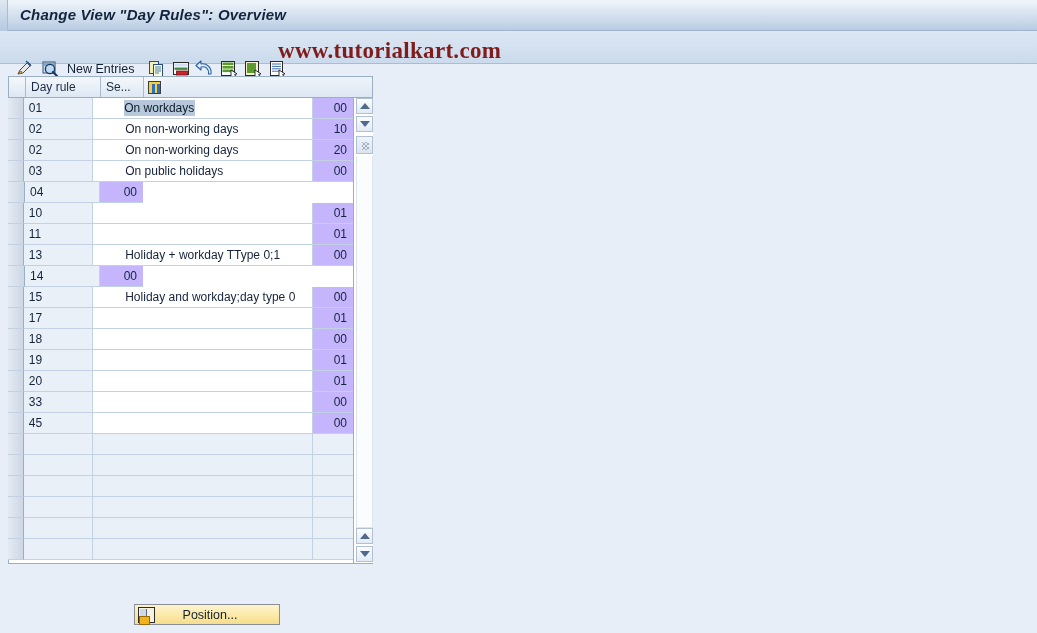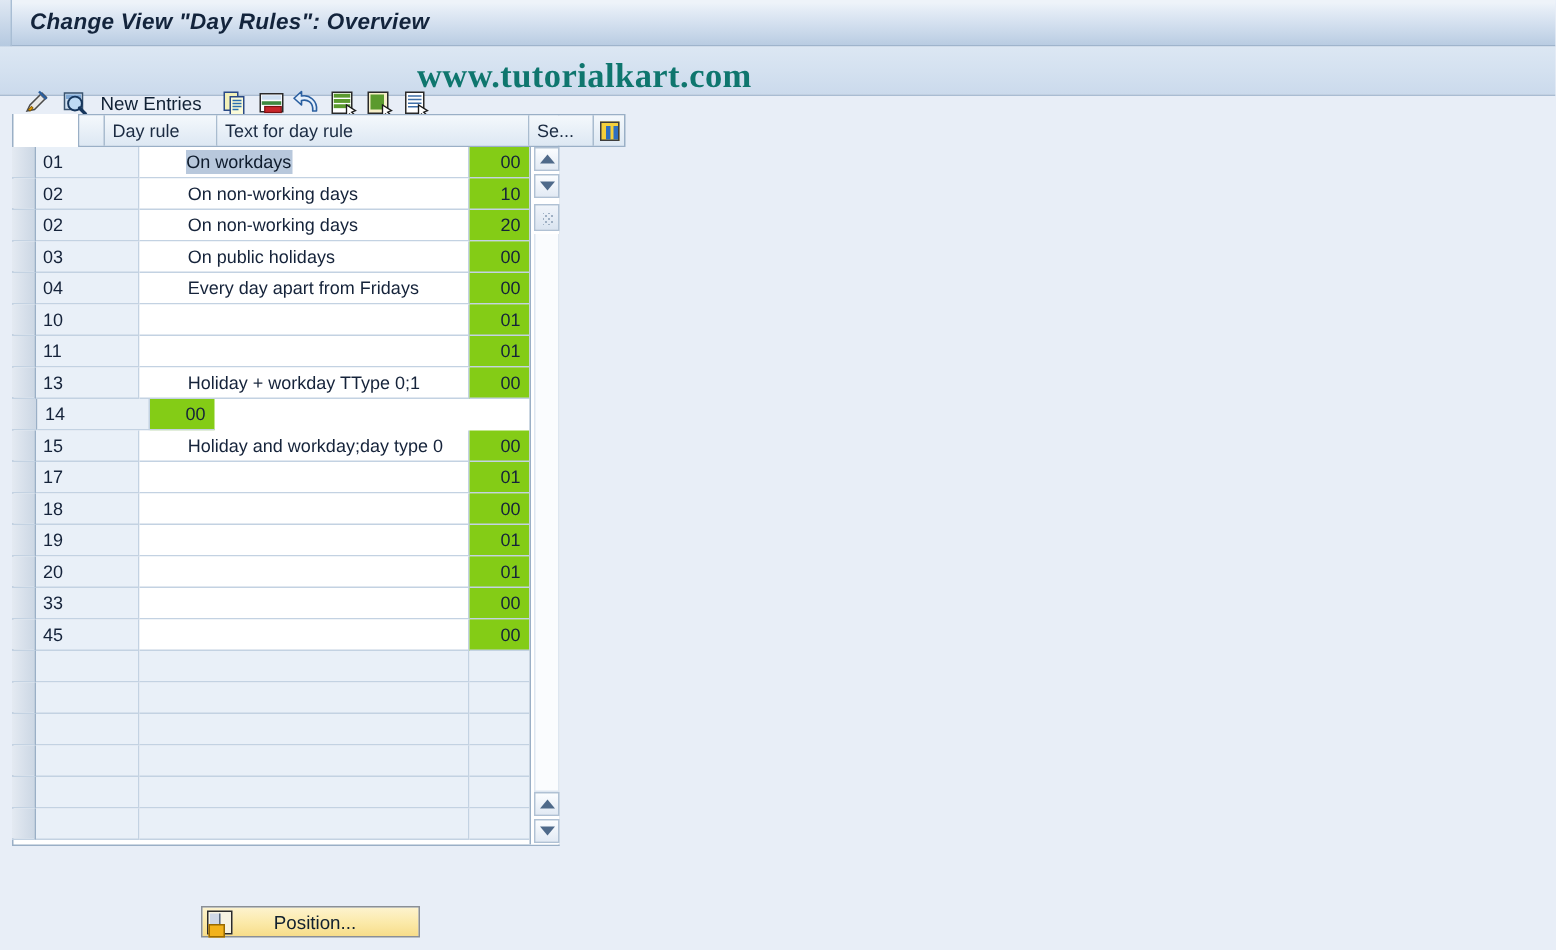--- a/index.html
+++ b/index.html
@@ -52,41 +52,40 @@
   }
   .tb-icon { width: 22px; height: 22px; position: relative; }
   .tb-label {
     font-size: 12.5px; color: #102034; white-space: nowrap;
     padding: 0 3px;
   }
   .watermark {
     position: absolute; left: 278px; top: 38px;
     font-family: "Liberation Serif", serif;
     font-size: 23px; font-weight: bold;
-    color: #0f766e;
+    color: #7f1d1d;
     letter-spacing: .3px;
     white-space: nowrap;
     pointer-events: none;
   }
 
   
   .grid-wrap {
     position: absolute; left: 8px; top: 76px;
     width: 365px; height: 488px;
     background: #ffffff;
     border: 1px solid #9aafc6;
     border-top: none;
   }
   .grid-head {
     position: absolute; left: 8px; top: 76px;
     width: 365px; height: 22px;
     background: linear-gradient(to bottom,#eff4fa,#dde7f2);
     border: 1px solid #9aafc6;
     display: flex;
-    margin-left: 44px;
   }
   .hc {
     height: 20px; display: flex; align-items: center;
     font-size: 12px; color: #1b2b42;
     border-right: 1px solid #a9bccf;
     padding-left: 5px;
     background: linear-gradient(to bottom,#f4f8fc,#dde8f3);
     white-space: nowrap; overflow: hidden;
   }
   .hc-sel   { width: 17px; padding-left: 0; }
@@ -122,21 +121,21 @@
     border-bottom: 1px solid #c3d2e2;
     padding-left: 5px; white-space: nowrap; overflow: hidden;
   }
   .c-sel {
     width: 17px; padding-left: 0;
     background: linear-gradient(to right,#e4eaf2,#ccd7e4);
     border-right: 1px solid #9aafc6;
   }
   .c-rule { width: 75px; background: #e9f0f8; }
   .c-text { width: 236px; background: #ffffff; padding-left: 32px; }
-  .c-se   { width: 43px; background: #84cc16; justify-content: flex-end; padding-right: 6px; padding-left: 0;
+  .c-se   { width: 43px; background: #c4b5fd; justify-content: flex-end; padding-right: 6px; padding-left: 0;
             border-right: none; }
   .row.empty .c-rule, .row.empty .c-text, .row.empty .c-se { background: #e9f0f8; }
   .sel-text {
     background: #b8c8dc; color: #0e1b2c; padding: 1px 1px 1px 0; margin-left:-1px;
   }
 
   
   .vscroll {
     position: absolute; left: 353px; top: 98px;
     width: 20px; height: 465px;
@@ -302,21 +301,20 @@
     </div>
   </div>
 
   <div class="watermark">www.tutorialkart.com</div>
 
   <div class="grid-wrap"></div>
 
   <div class="grid-head">
     <div class="hc hc-sel"></div>
     <div class="hc hc-rule">Day rule</div>
-    <div class="hc hc-text">Text for day rule</div>
     <div class="hc hc-se">Se...</div>
     <div class="hc hc-cfg">
       <span class="cfg-icon"></span>
     </div>
   </div>
 
   <div class="rows" id="rows-container">
       <div class="row">
         <div class="cell c-sel"></div>
         <div class="cell c-rule">01</div>
@@ -339,21 +337,20 @@
       </div>
       <div class="row">
         <div class="cell c-sel"></div>
         <div class="cell c-rule">03</div>
         <div class="cell c-text">On public holidays</div>
         <div class="cell c-se">00</div>
       </div>
       <div class="row">
         <div class="cell c-sel"></div>
         <div class="cell c-rule">04</div>
-        <div class="cell c-text">Every day apart from Fridays</div>
         <div class="cell c-se">00</div>
       </div>
       <div class="row">
         <div class="cell c-sel"></div>
         <div class="cell c-rule">10</div>
         <div class="cell c-text"></div>
         <div class="cell c-se">01</div>
       </div>
       <div class="row">
         <div class="cell c-sel"></div>

